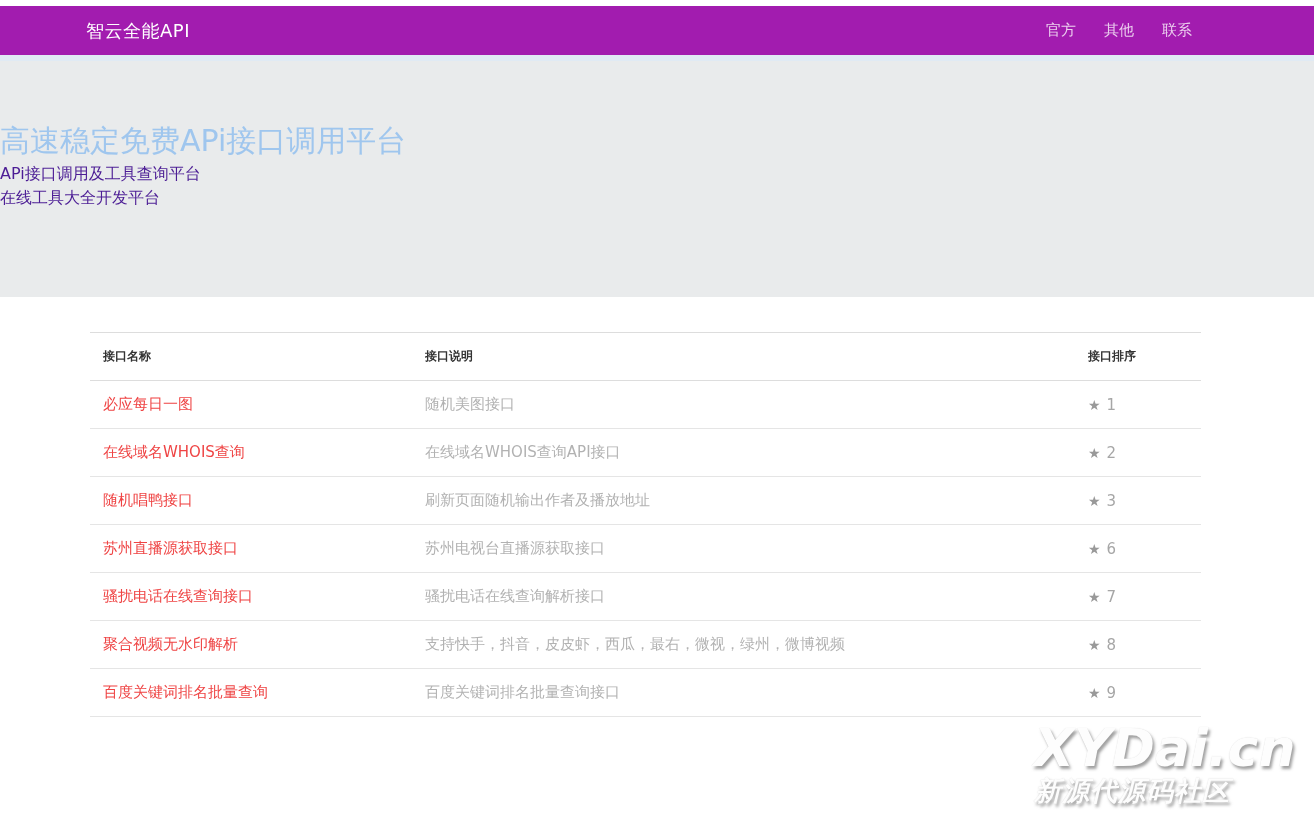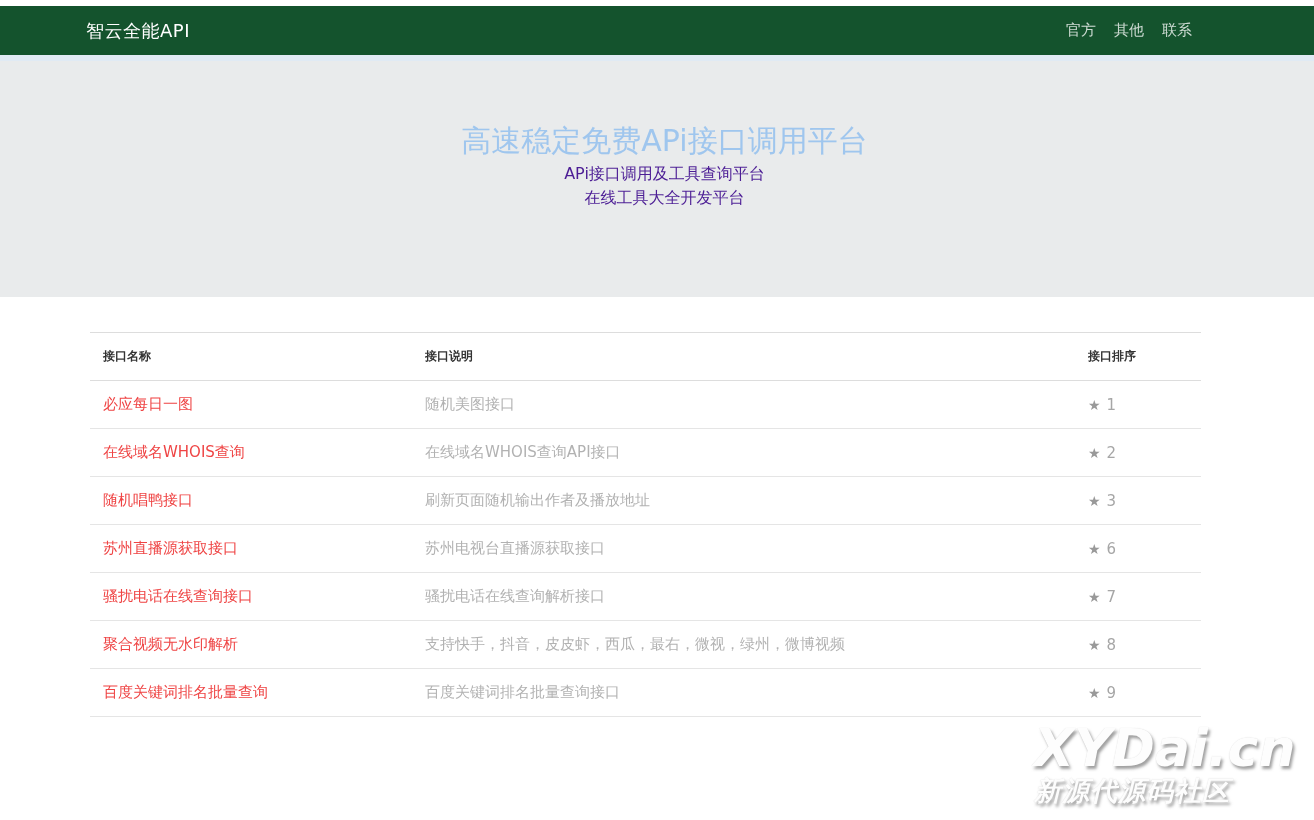--- a/index.html
+++ b/index.html
@@ -8,49 +8,47 @@
     overflow: hidden;
     background: #ffffff;
     font-family: "DejaVu Sans", "Liberation Sans", sans-serif;
     position: relative;
   }
 
   
   .top-gap { height: 6px; background: #ffffff; }
   .navbar {
     height: 49px;
-    background: #14532d;
+    background: #a21caf;
     display: flex;
     align-items: center;
     justify-content: space-between;
     padding: 0 122px 0 86px;
   }
   .brand {
     color: #ffffff;
     font-size: 18px;
     letter-spacing: 0.5px;
     cursor: pointer;
     text-decoration: none;
   }
-  .nav-links { display: flex; gap: 18px; }
+  .nav-links { display: flex; gap: 28px; }
   .nav-link {
     color: rgba(255,255,255,0.78);
     font-size: 15px;
     cursor: pointer;
     text-decoration: none;
   }
   .navbar-bottom-strip { height: 6px; background: #e0eaf4; }
 
   
   .hero {
     height: 236px;
     background: #e9ebec;
-    text-align: center;
     padding-top: 64px;
-    padding-left: 15px;
   }
   .hero-title {
     font-size: 30px;
     font-weight: normal;
     color: #9fc6ee;
     line-height: 32px;
     margin-bottom: 5px;
   }
   .hero-sub {
     font-size: 16px;

